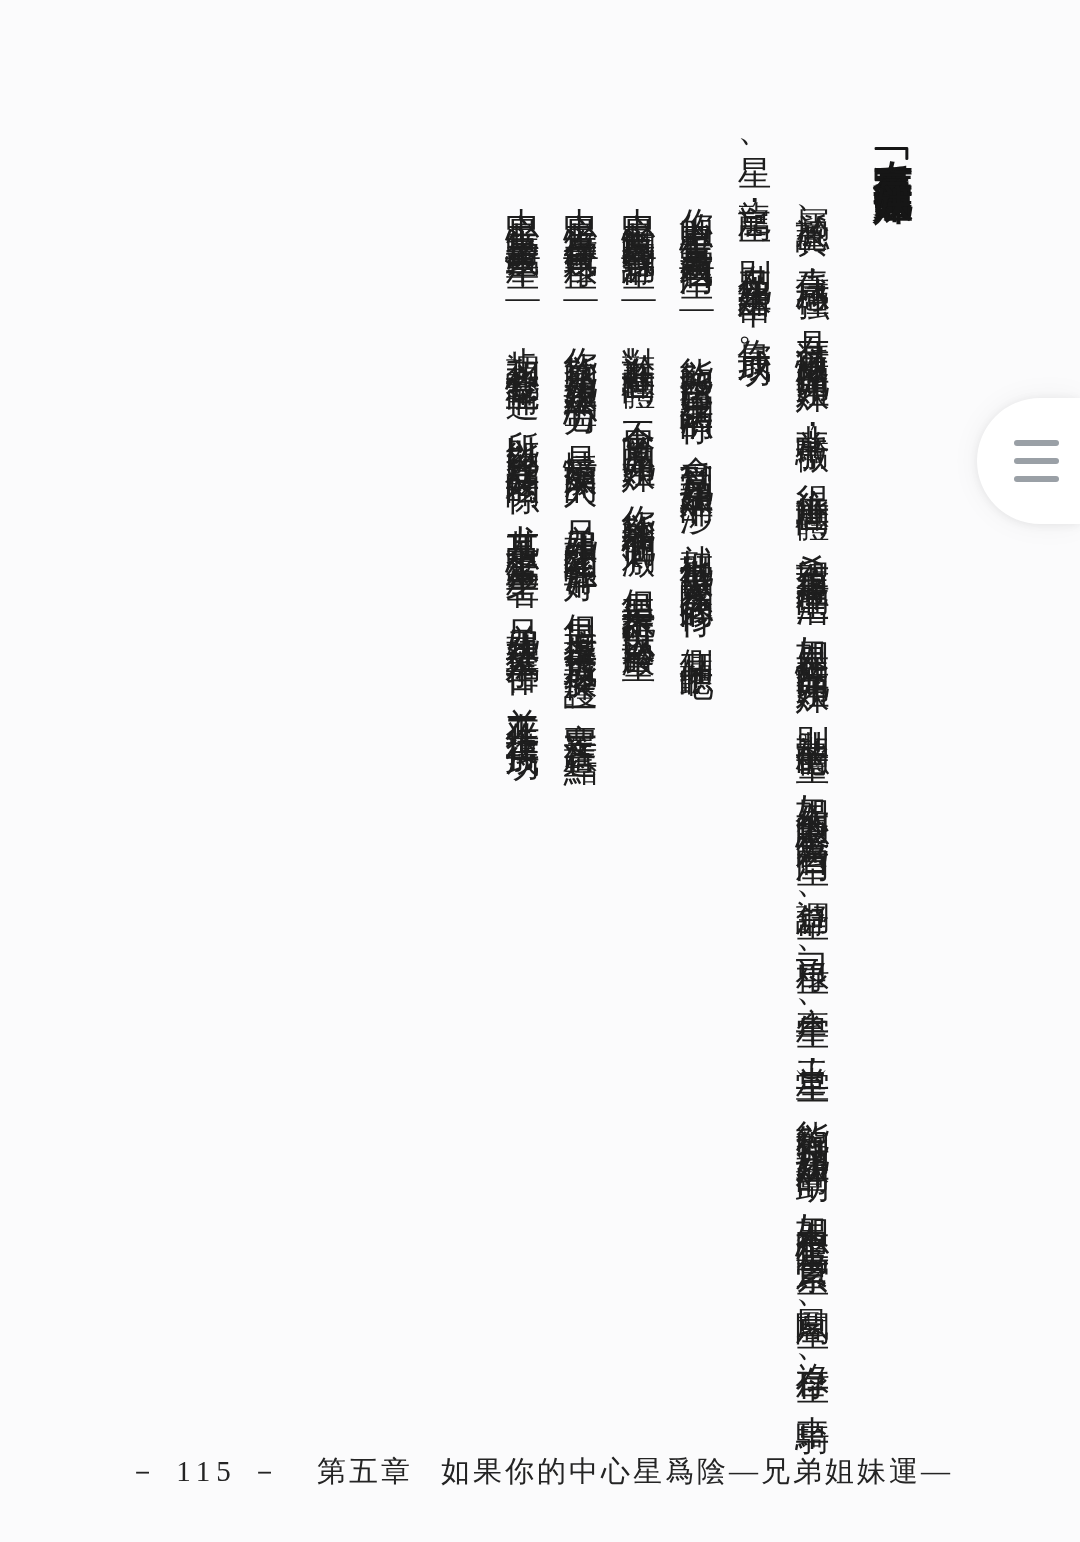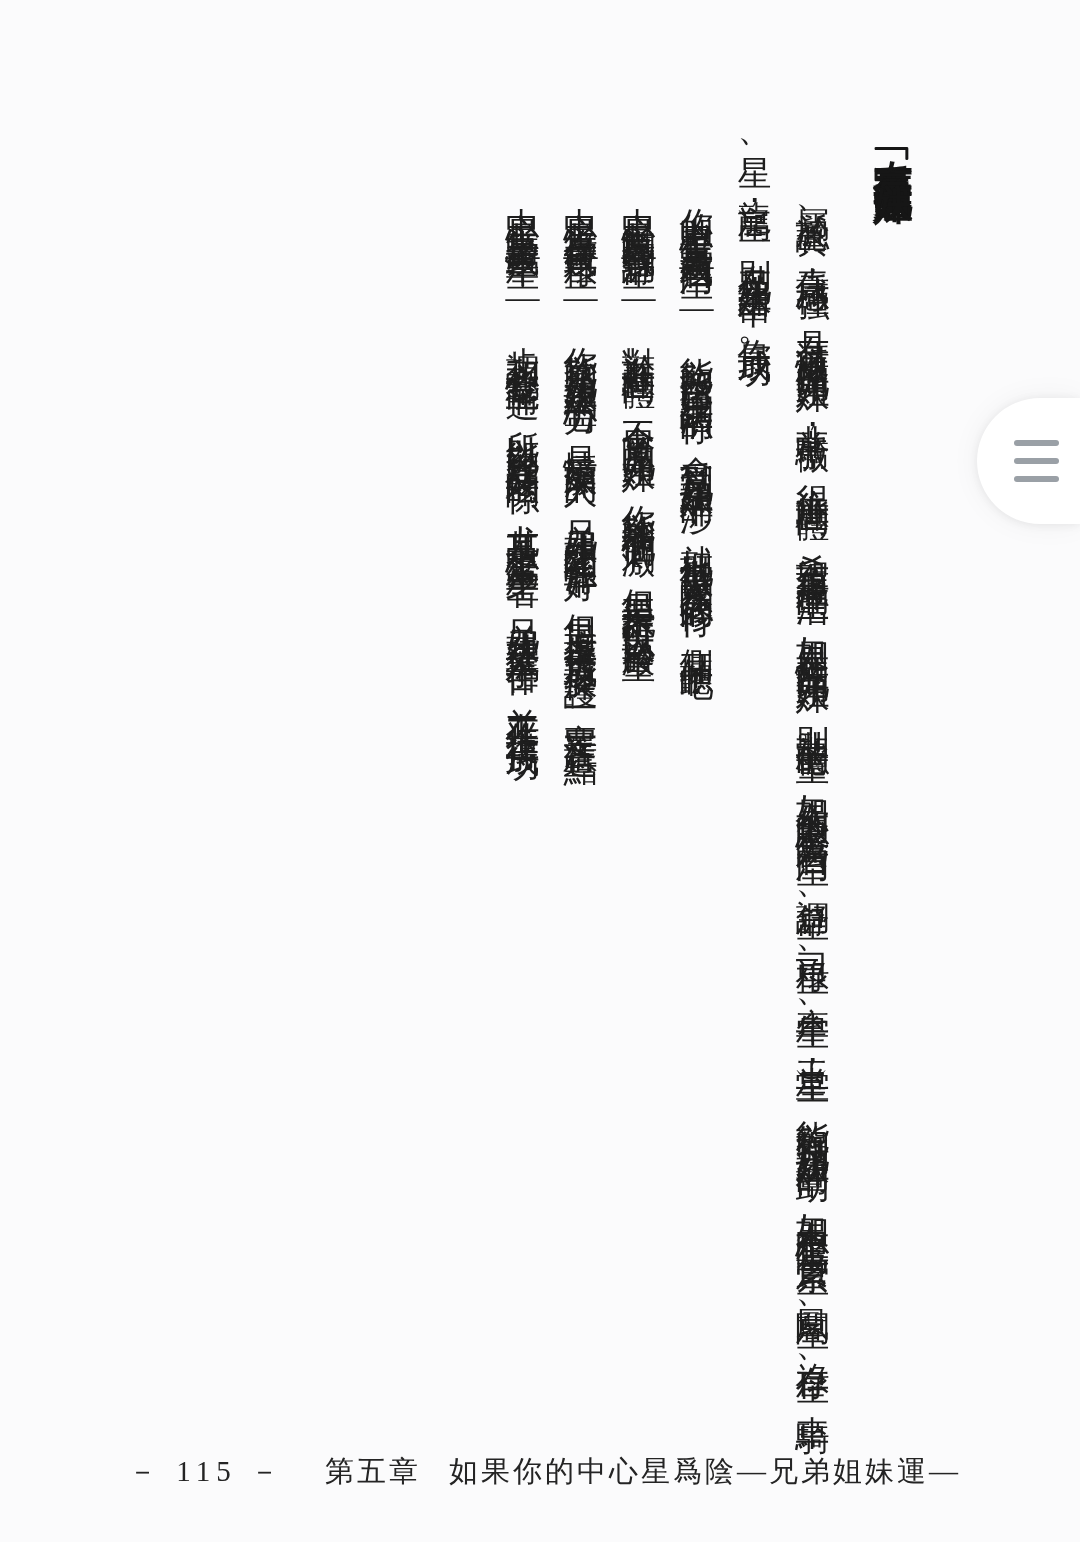--- a/index.html
+++ b/index.html
@@ -51,21 +51,21 @@
   .footer {
     position: absolute;
     left: 128px;
     top: 1452px;
     width: 830px;
     font-size: 29px;
     letter-spacing: 3px;
     color: #242424;
     white-space: nowrap;
   }
-  .footer .page-no   { margin-right: 40px; letter-spacing: 6px; }
+  .footer .page-no   { margin-right: 32px; letter-spacing: 6px; }
   .footer .chapter   { margin-right: 28px; text-align: right; }
 
   
   .menu-tab {
     position: absolute;
     top: 398px;
     right: 0;
     width: 103px;
     height: 126px;
     padding: 0;

